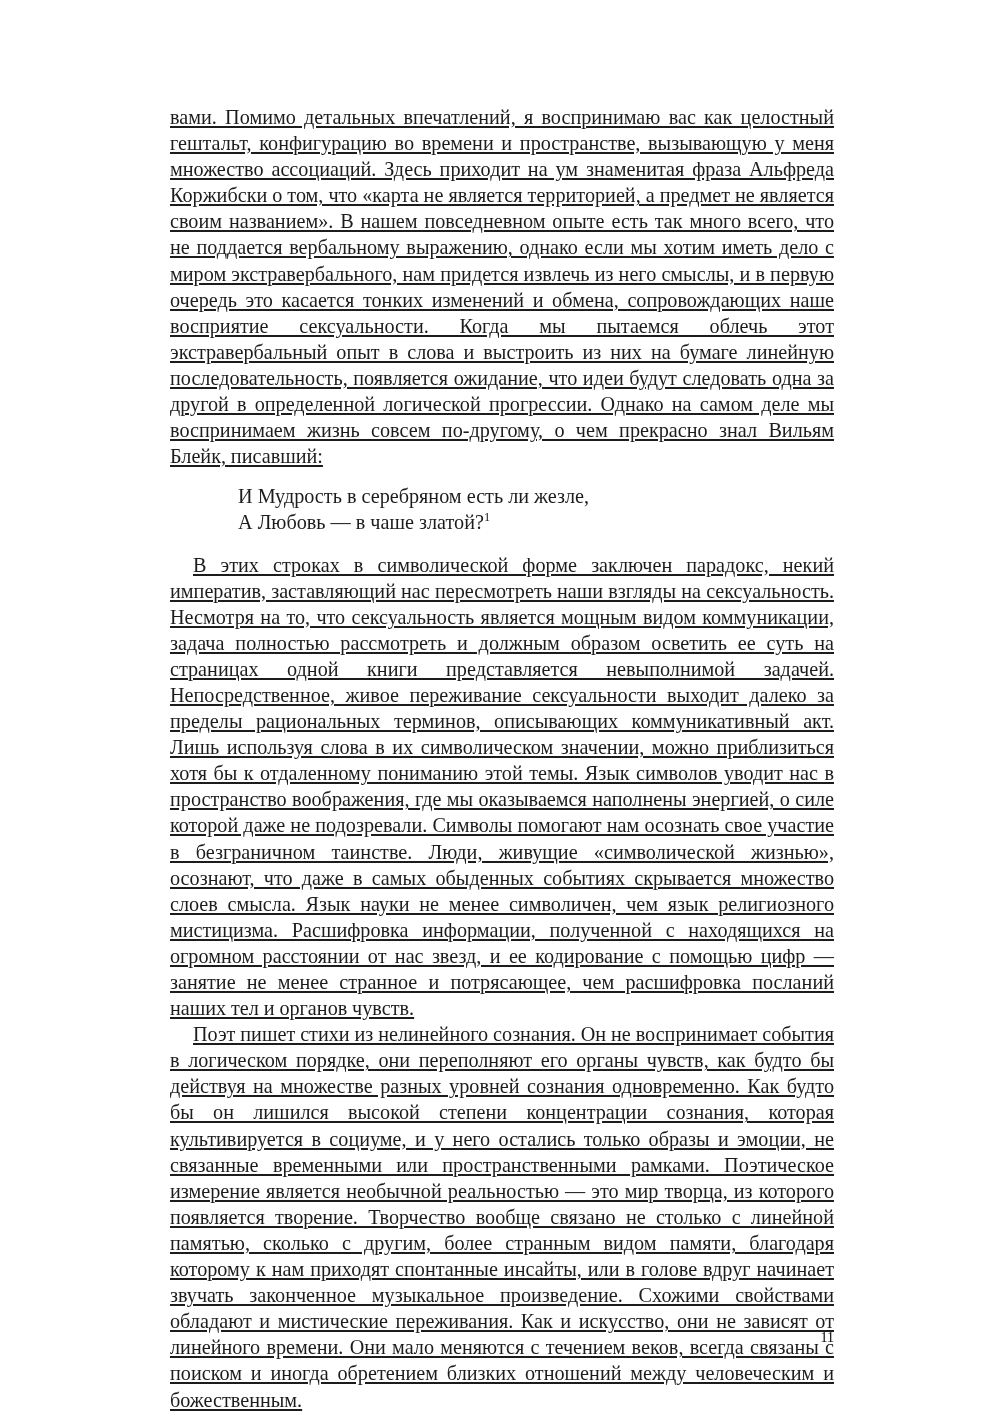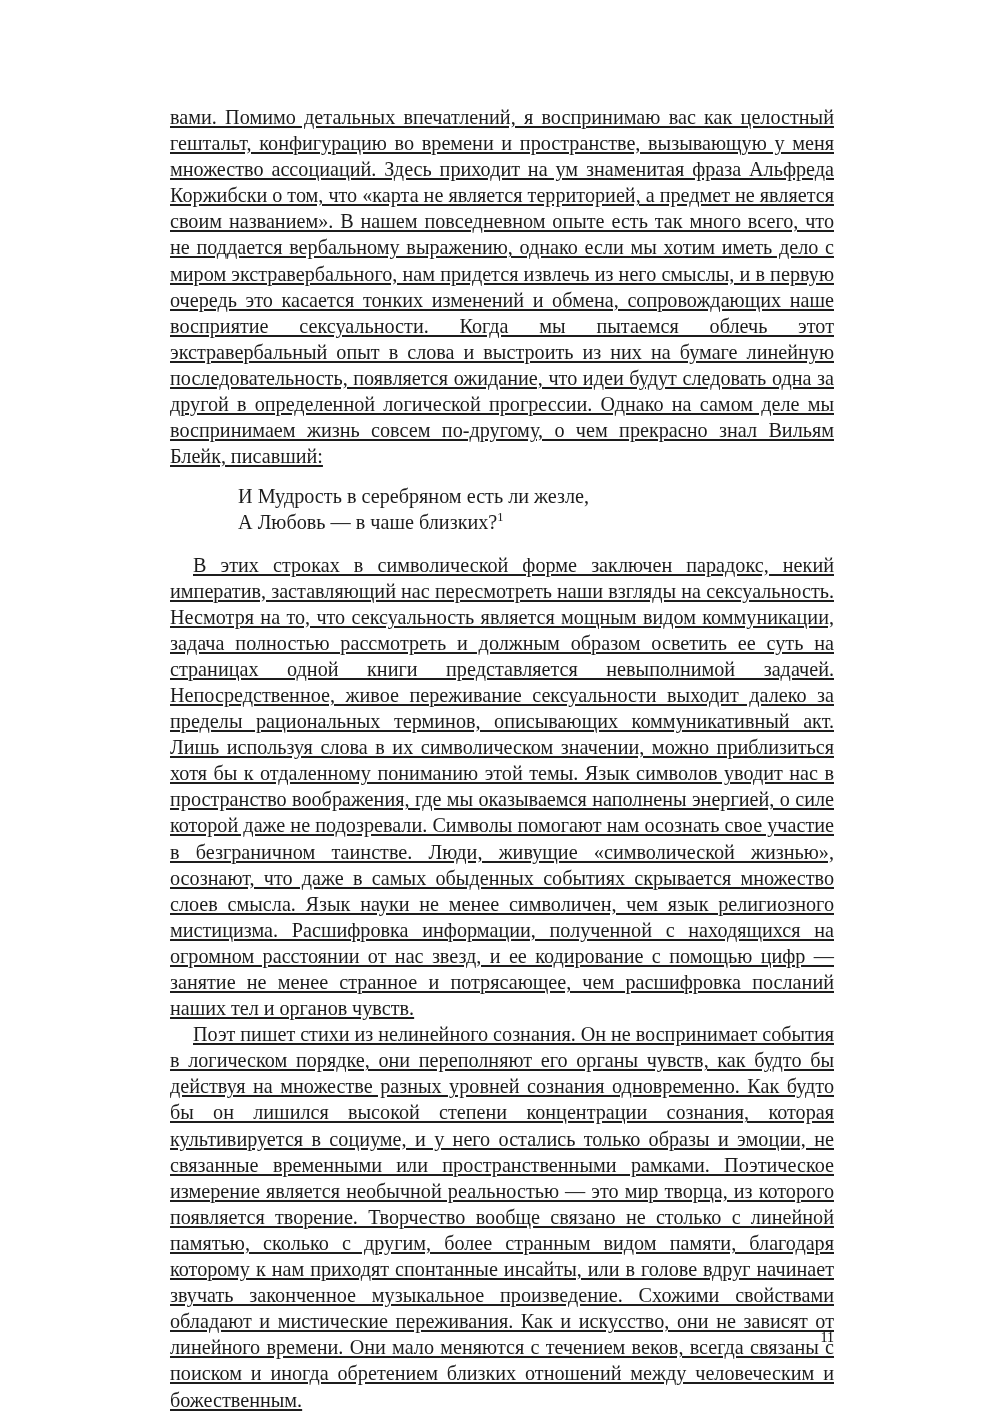--- a/index.html
+++ b/index.html
@@ -79,21 +79,21 @@
 
 <div class="page">
 
   <div class="text-block">
 
     <p class="para first">вами. Помимо детальных впечатлений, я воспринимаю вас как целостный гештальт, конфигурацию во времени и пространстве, вызывающую у меня множество ассоциаций. Здесь приходит на ум знаменитая фраза Альфреда Коржибски о том, что «карта не является территорией, а предмет не является своим названием». В нашем повседневном опыте есть так много всего, что не поддается вербальному выражению, однако если мы хотим иметь дело с миром экстравербального, нам придется извлечь из него смыслы, и в первую очередь это касается тонких изменений и обмена, сопровождающих наше восприятие сексуальности. Когда мы пытаемся облечь этот экстравербальный опыт в слова и выстроить из них на бумаге линейную последовательность, появляется ожидание, что идеи будут следовать одна за другой в определенной логической прогрессии. Однако на самом деле мы воспринимаем жизнь совсем по-другому, о чем прекрасно знал Вильям Блейк, писавший:</p>
 
     <div class="verse">
       <div class="verse-line">И Мудрость в серебряном есть ли жезле,</div>
       <div class="verse-line">
-        <span>А Любовь — в чаше близких?</span><span class="fn-ref">1</span>
+        <span>А Любовь — в чаше златой?</span><span class="fn-ref">1</span>
       </div>
     </div>
 
     <p class="para">В этих строках в символической форме заключен парадокс, некий императив, заставляющий нас пересмотреть наши взгляды на сексуальность. Несмотря на то, что сексуальность является мощным видом коммуникации, задача полностью рассмотреть и должным образом осветить ее суть на страницах одной книги представляется невыполнимой задачей. Непосредственное, живое переживание сексуальности выходит далеко за пределы рациональных терминов, описывающих коммуникативный акт. Лишь используя слова в их символическом значении, можно приблизиться хотя бы к отдаленному пониманию этой темы. Язык символов уводит нас в пространство воображения, где мы оказываемся наполнены энергией, о силе которой даже не подозревали. Символы помогают нам осознать свое участие в безграничном таинстве. Люди, живущие «символической жизнью», осознают, что даже в самых обыденных событиях скрывается множество слоев смысла. Язык науки не менее символичен, чем язык религиозного мистицизма. Расшифровка информации, полученной с находящихся на огромном расстоянии от нас звезд, и ее кодирование с помощью цифр — занятие не менее странное и потрясающее, чем расшифровка посланий наших тел и органов чувств.</p>
 
     <p class="para">Поэт пишет стихи из нелинейного сознания. Он не воспринимает события в логическом порядке, они переполняют его органы чувств, как будто бы действуя на множестве разных уровней сознания одновременно. Как будто бы он лишился высокой степени концентрации сознания, которая культивируется в социуме, и у него остались только образы и эмоции, не связанные временными или пространственными рамками. Поэтическое измерение является необычной реальностью — это мир творца, из которого появляется творение. Творчество вообще связано не столько с линейной памятью, сколько с другим, более странным видом памяти, благодаря которому к нам приходят спонтанные инсайты, или в голове вдруг начинает звучать законченное музыкальное произведение. Схожими свойствами обладают и мистические переживания. Как и искусство, они не зависят от линейного времени. Они мало меняются с течением веков, всегда связаны с поиском и иногда обретением близких отношений между человеческим и божественным.</p>
 
     <p class="para">Это один уровень реальности. Современные нейробиологические исследования связывают этот вид сознания с правым полушарием головного мозга, отличающим-</p>
 
   </div>

